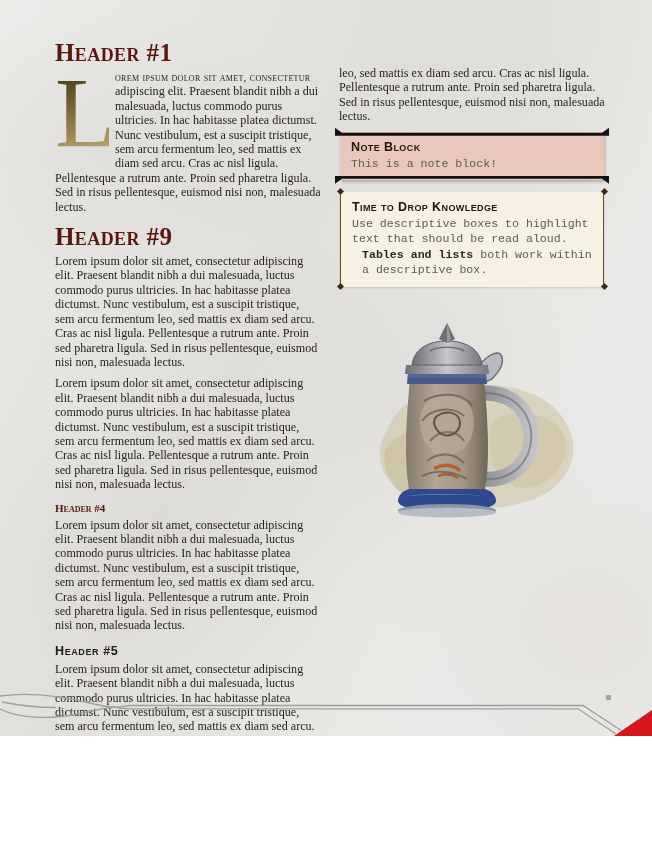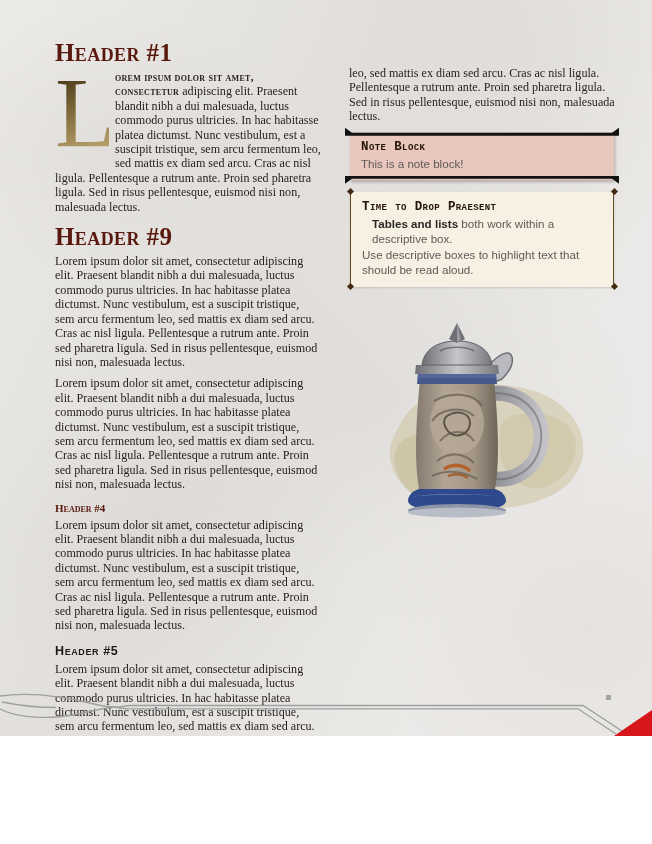--- a/index.html
+++ b/index.html
@@ -10,44 +10,44 @@
     background-image:
       radial-gradient(ellipse 300px 200px at 15% 20%, rgba(120,115,105,0.06), transparent 70%),
       radial-gradient(ellipse 250px 300px at 80% 10%, rgba(120,115,105,0.05), transparent 70%),
       radial-gradient(ellipse 350px 250px at 60% 55%, rgba(130,125,112,0.06), transparent 70%),
       radial-gradient(ellipse 280px 220px at 25% 75%, rgba(120,115,105,0.05), transparent 70%),
       radial-gradient(ellipse 300px 260px at 90% 85%, rgba(130,120,108,0.06), transparent 70%),
       linear-gradient(115deg, rgba(255,255,255,0.25), rgba(190,186,180,0.12) 40%, rgba(255,255,255,0.2) 75%);
   }
   .col{position:absolute;top:40px;width:266px;}
   .col-left{left:55px;}
-  .col-right{left:349px;}
+  .col-right{left:339px;}
   p{margin:0 0 7px 0;font-size:12.1px;line-height:14.4px;text-align:left;}
   h1,h2,h3,h4,h5,h6{margin:0;font-weight:700;}
   h1,h2{font-size:25px;line-height:26px;font-variant:small-caps;color:#58180d;letter-spacing:.4px;margin-bottom:4px;}
   h2{margin-top:10px;}
   h3{font-size:16.5px;line-height:18px;font-variant:small-caps;color:#58180d;border-bottom:1.6px solid #c9ad6a;padding-bottom:1px;margin:8px 0 5px 0;}
   h4{font-size:11px;line-height:15px;font-variant:small-caps;color:#58180d;margin:9px 0 2px 0;}
   h5{font-family:"Liberation Sans",sans-serif;font-size:12.5px;line-height:14px;font-variant:small-caps;color:#1e1a17;letter-spacing:.6px;margin:11px 0 4px 0;}
   h6{font-size:12.3px;line-height:14px;color:#15120f;margin:8px 0 0 0;}
   .drop-cap{
     float:left;width:54px;height:86px;margin:2px 6px 0 0;
     font-size:100px;line-height:82px;font-weight:400;
     background:linear-gradient(165deg,#4c3d1c 8%,#84703f 48%,#bda571 92%);
     -webkit-background-clip:text;background-clip:text;color:transparent;
   }
-  .first-line{font-variant:small-caps;font-weight:700;font-size:11.3px;letter-spacing:.3px;}
+  .first-line{font-variant:small-caps;font-weight:400;font-size:11.3px;letter-spacing:.3px;}
   .cont{padding-top:26px;}
   
   .note{position:relative;background:#e9c7bd;margin:8px 1px 0 1px;padding:8px 11px 9px 11px;box-shadow:1px 2px 3px rgba(0,0,0,0.25);}
   .bar{position:absolute;left:-5px;right:-5px;height:8px;background:#121212;}
   .bar.top{top:-4px;clip-path:polygon(0 0,7px 5px,calc(100% - 7px) 5px,100% 0,100% 8px,0 8px);}
   .bar.bottom{bottom:-4px;clip-path:polygon(0 0,100% 0,100% 100%,calc(100% - 7px) 3px,7px 3px,0 100%);}
-  .note-title,.desc-title{font-family:Liberation Mono, monospace;font-weight:700;font-variant:small-caps;font-size:12.5px;line-height:15px;color:#241409;letter-spacing:.4px;}
-  .note-text,.desc-text{font-family:Liberation Sans, sans-serif;font-size:11.6px;line-height:15px;color:#5d5b58;margin:1px 0 0 0;}
+  .note-title,.desc-title{font-family:Liberation Sans, sans-serif;font-weight:700;font-variant:small-caps;font-size:12.5px;line-height:15px;color:#241409;letter-spacing:.4px;}
+  .note-text,.desc-text{font-family:Liberation Mono, monospace;font-size:11.6px;line-height:15px;color:#5d5b58;margin:1px 0 0 0;}
   
   .desc-box{position:relative;background:#f6f1e2;margin:12px 1px 0 1px;padding:8px 11px 10px 11px;
     border-left:1.6px solid #6b4a28;border-right:1.6px solid #6b4a28;box-shadow:0 1px 2px rgba(0,0,0,0.15);}
   .desc-text.indent{margin-left:10px;}
   .desc-text b{color:#2a2824;}
   .dot{position:absolute;width:5px;height:5px;background:#43290f;transform:rotate(45deg);}
   .dot.tl{left:-3.5px;top:-2.5px;}
   .dot.tr{right:-3.5px;top:-2.5px;}
   .dot.bl{left:-3.5px;bottom:-2.5px;}
   .dot.br{right:-3.5px;bottom:-2.5px;}
@@ -86,23 +86,23 @@
       <span class="bar bottom"></span>
       <div class="note-title">Note Block</div>
       <div class="note-text">This is a note block!</div>
     </div>
 
     <div class="desc-box">
       <span class="dot tl"></span>
       <span class="dot tr"></span>
       <span class="dot bl"></span>
       <span class="dot br"></span>
-      <div class="desc-title">Time to Drop Praesent</div>
+      <div class="desc-title">Time to Drop Knowledge</div>
+      <p class="desc-text">Use descriptive boxes to highlight text that should be read aloud.</p>
       <p class="desc-text indent"><b>Tables and lists</b><span> both work within a descriptive box.</span></p>
-      <p class="desc-text">Use descriptive boxes to highlight text that should be read aloud.</p>
     </div>
 
     <div class="illustration">
       <svg width="240" height="198" viewBox="0 0 240 198">
         <defs>
           <linearGradient id="bodyGrad" x1="0" y1="0" x2="1" y2="0">
             <stop offset="0" stop-color="#847a6e"></stop>
               <stop offset="0.35" stop-color="#b2a595"></stop>
             <stop offset="0.7" stop-color="#a39685"></stop>
               <stop offset="1" stop-color="#6f6659"></stop>

